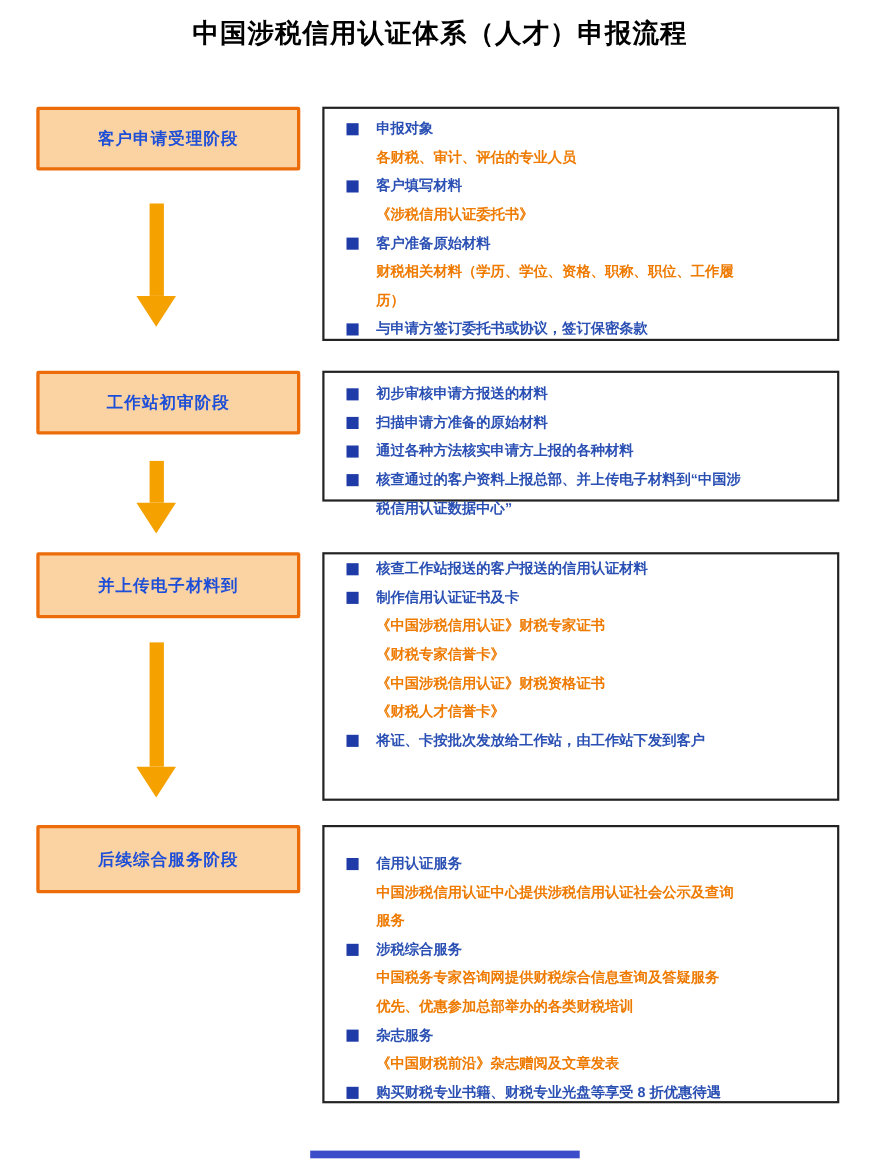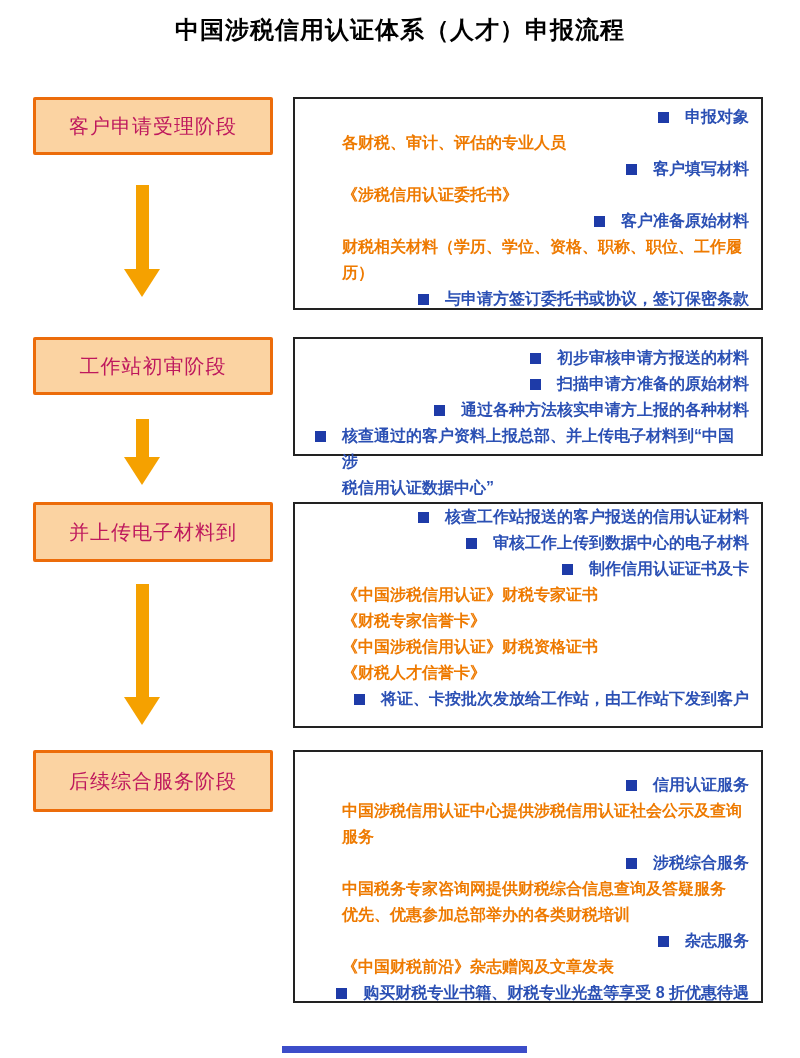--- a/index.html
+++ b/index.html
@@ -20,21 +20,21 @@
   
   .stage{
     position:absolute;left:33px;width:240px;
     box-sizing:border-box;
     border:3px solid #ec6c0a;
     background:#fbd3a2;
     border-radius:2px;
     display:flex;align-items:center;justify-content:center;
   }
   .stage-label{
-    font-size:20px;font-weight:normal;color:#be185d;letter-spacing:1px;
+    font-size:15px;font-weight:bold;color:#1d4ed8;letter-spacing:1px;
   }
   #stage1{top:97px;height:58px;}
   #stage2{top:337px;height:58px;}
   #stage3{top:502px;height:60px;}
   #stage4{top:750px;height:62px;}
   
   .arrow{position:absolute;left:124px;width:36px;}
   #arrow1{top:185px;}
   #arrow2{top:419px;}
   #arrow3{top:584px;}
@@ -54,23 +54,22 @@
     box-sizing:border-box;
     border:2px solid #222222;
     background:#ffffff;
     padding:5px 12px 0 18px;
   }
   #cbox1{top:97px;height:213px;}
   #cbox2{top:337px;height:119px;padding-top:6px;}
   #cbox3{top:502px;height:226px;padding-top:0;}
   #cbox4{top:750px;height:253px;padding-top:20px;}
   .line{
-    font-size:16px;line-height:26px;font-weight:600;
+    font-size:13px;line-height:26px;font-weight:600;
     white-space:pre-wrap;
-    justify-content:flex-end;
   }
   .bl{display:flex;align-items:flex-start;}
   .sq{
     flex:0 0 auto;width:11px;height:11px;
     margin:8px 16px 0 2px;background:#1e3ba8;
   }
   .bt{color:#2b50b4;}
   .sub{color:#ee7a00;padding-left:29px;}
   .footer-bar{
     position:absolute;left:282px;top:1046px;width:245px;height:7px;
@@ -148,24 +147,20 @@
     <div class="shaft"></div>
     <div class="head"></div>
   </div>
   <div class="cbox" id="cbox3">
     <div class="line bl">
       <span class="sq"></span>
       <span class="bt">核查工作站报送的客户报送的信用认证材料</span>
     </div>
     <div class="line bl">
       <span class="sq"></span>
-      <span class="bt">审核工作上传到数据中心的电子材料</span>
-    </div>
-    <div class="line bl">
-      <span class="sq"></span>
       <span class="bt">制作信用认证证书及卡</span>
     </div>
     <div class="line sub">《中国涉税信用认证》财税专家证书</div>
     <div class="line sub">《财税专家信誉卡》</div>
     <div class="line sub">《中国涉税信用认证》财税资格证书</div>
     <div class="line sub">《财税人才信誉卡》</div>
     <div class="line bl">
       <span class="sq"></span>
       <span class="bt">将证、卡按批次发放给工作站，由工作站下发到客户</span>
     </div>

